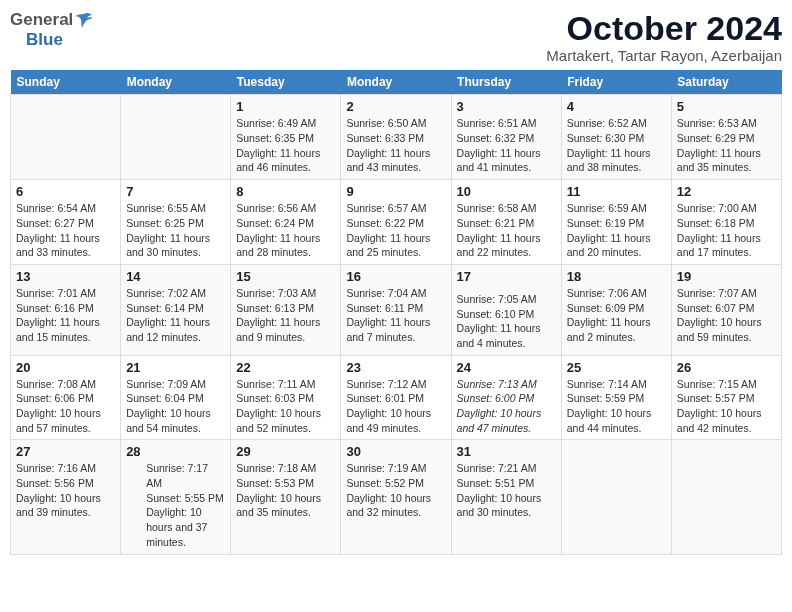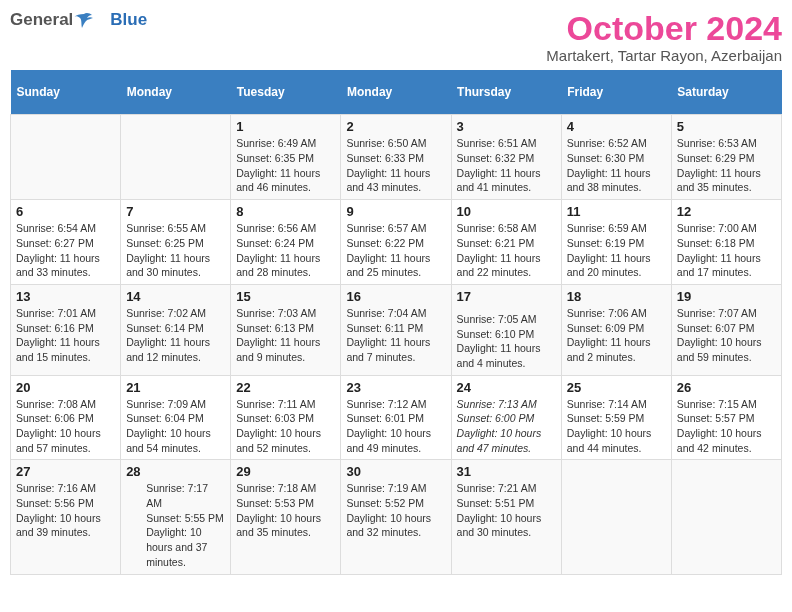--- a/index.html
+++ b/index.html
@@ -11,46 +11,46 @@
       padding: 10px;
     }
     .header {
       display: flex;
       justify-content: space-between;
       align-items: flex-start;
       margin-bottom: 6px;
     }
     .logo {
       display: flex;
-      flex-direction: row;
+      flex-direction: column;
       align-items: flex-start;
     }
     .title-area {
       text-align: right;
     }
     .month-title {
       font-size: 34px;
       font-weight: bold;
-      color: #ec4899;
+      color: #0f172a;
       line-height: 1.1;
     }
     .location {
       font-size: 15px;
       color: #555;
     }
     table {
       width: 100%;
       border-collapse: collapse;
       font-size: 11px;
     }
     th {
       background-color: #3a7fc1;
       color: #fff;
       text-align: left;
-      padding: 15px 6px;
+      padding: 5px 6px;
       font-size: 12px;
       font-weight: bold;
     }
     td {
       border: 1px solid #ddd;
       vertical-align: top;
       padding: 4px 5px;
       width: calc(100% / 7);
       min-height: 80px;
       height: 80px;

